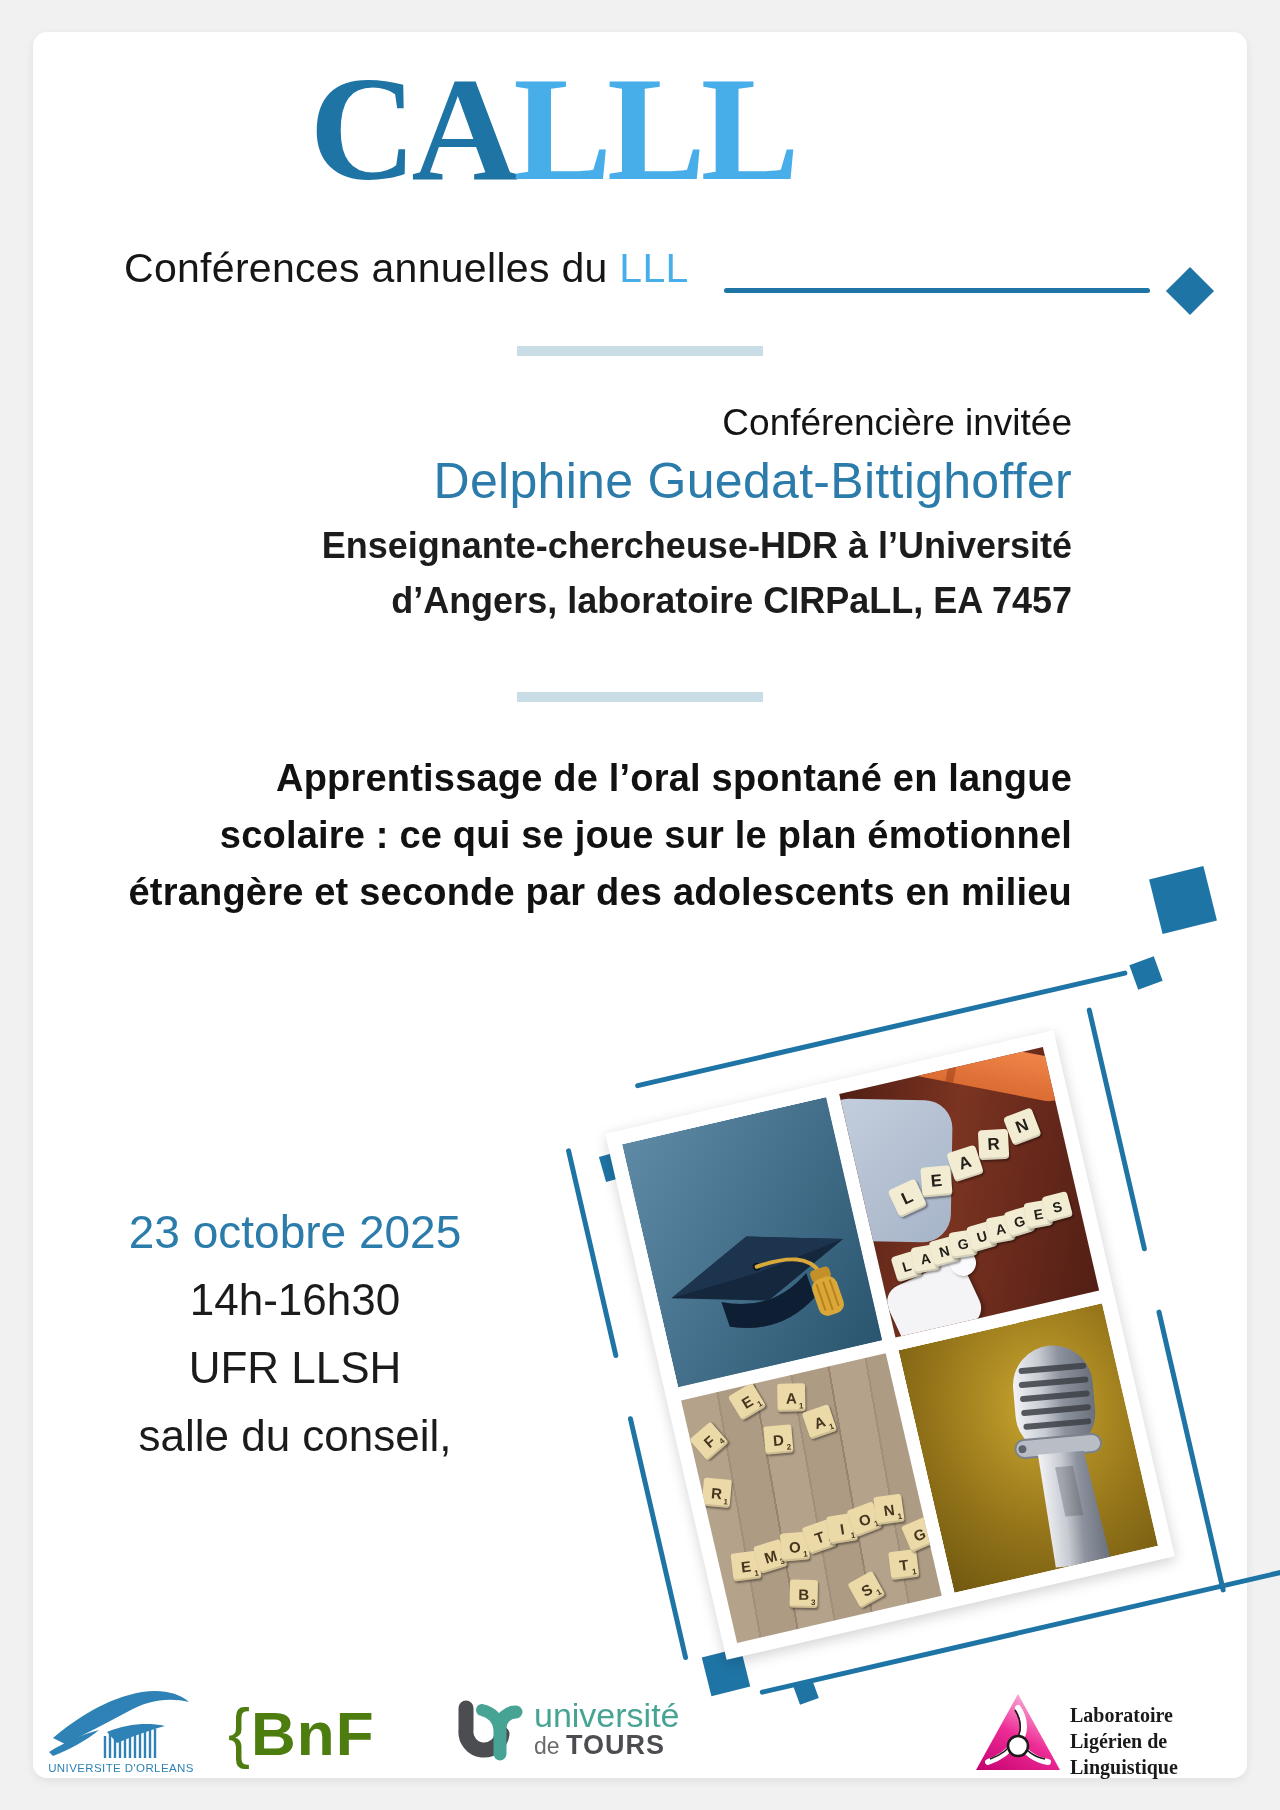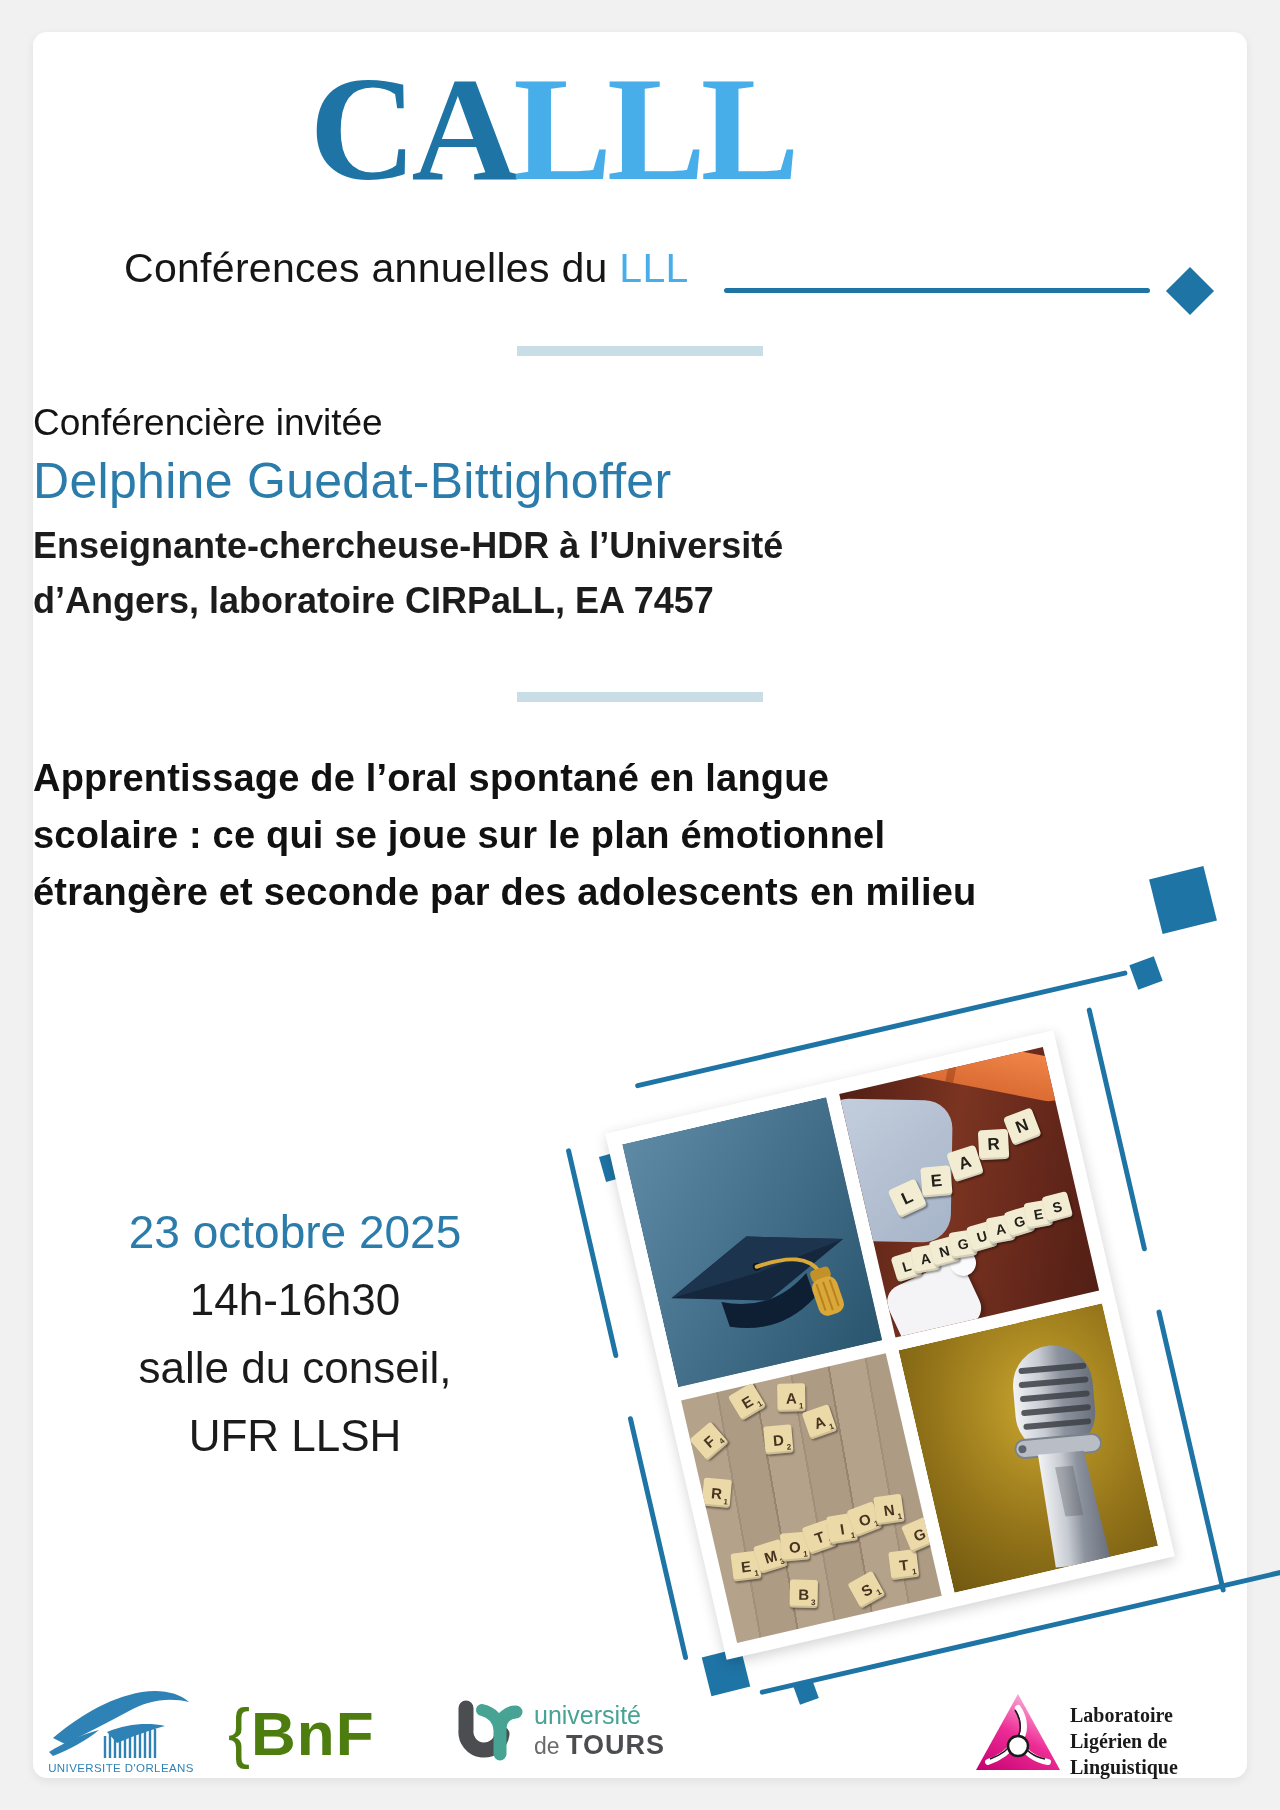--- a/index.html
+++ b/index.html
@@ -35,21 +35,21 @@
   .head-diamond{
     position:absolute;left:1173px;top:274px;width:34px;height:34px;
     background:#1e74a5;transform:rotate(45deg);
   }
   .divider{
     position:absolute;left:517px;width:246px;height:10px;background:#c9dde6;
   }
   #divider1{top:346px;}
   #divider2{top:692px;}
   
-  .centercol{position:absolute;left:33px;width:1030px;text-align:left;}
+  .centercol{position:absolute;left:42px;width:1030px;text-align:right;}
   #speaker-label{top:402px;font-size:37px;font-weight:400;color:#141414;}
   #speaker-name{top:452px;font-size:50px;font-weight:500;color:#2b7cab;letter-spacing:0.3px;}
   #affiliation{top:518px;font-size:36px;font-weight:700;color:#1c1c1c;line-height:55px;}
   
   #talk-title{top:750px;font-size:38px;font-weight:700;color:#111;line-height:57px;letter-spacing:0.2px;}
   
   .event{
     position:absolute;left:30px;top:1198px;width:530px;text-align:center;
     font-size:44px;line-height:68px;color:#1b1b1b;font-weight:400;
   }
@@ -121,21 +121,21 @@
     position:absolute;left:45px;top:1762px;width:152px;text-align:center;
     font-size:11.5px;letter-spacing:0.4px;color:#2e82b5;font-weight:500;
   }
   .bnf{
     position:absolute;left:228px;top:1694px;color:#4d7c0f;
     font-size:62px;font-weight:600;letter-spacing:1px;white-space:nowrap;
   }
   .bnf .brace{font-weight:400;font-size:66px;}
   .tours{position:absolute;left:452px;top:1698px;width:250px;height:72px;}
   .tours-text{position:absolute;left:82px;top:2px;line-height:30px;white-space:nowrap;}
-  .tours-l1{font-size:25px;color:#47a394;font-weight:500;}
+  .tours-l1{font-size:34px;color:#47a394;font-weight:500;}
   .tours-de{font-size:23px;color:#6a6a6a;}
   .tours-name{font-size:27px;color:#4b4d50;font-weight:700;letter-spacing:1px;}
   .lll{position:absolute;left:972px;top:1690px;width:210px;height:95px;}
   .lll-text{
     position:absolute;left:98px;top:12px;
     font-family:"Liberation Serif", serif;font-size:20px;font-weight:600;
     line-height:26px;color:#1a1a1a;white-space:nowrap;
   }
 </style>
 </head>
@@ -166,22 +166,22 @@
 
 <div class="centercol" id="talk-title">
   <div>Apprentissage de l’oral spontané en langue</div>
   <div>scolaire : ce qui se joue sur le plan émotionnel</div>
   <div>étrangère et seconde par des adolescents en milieu</div>
 </div>
 
 <div class="event">
   <div class="date">23 octobre 2025</div>
   <div>14h-16h30</div>
+  <div>UFR LLSH</div>
   <div>salle du conseil,</div>
-  <div>UFR LLSH</div>
 </div>
 
 <div class="deco-sq" id="sq-big-tr"></div>
 <div class="deco-sq" id="sq-small-tr"></div>
 <div class="deco-sq" id="sq-small-left"></div>
 <div class="deco-sq" id="sq-big-bottom"></div>
 <div class="deco-sq" id="sq-small-bottom"></div>
 
 <div class="collage">
   <div class="frame" id="fr-top"></div>

